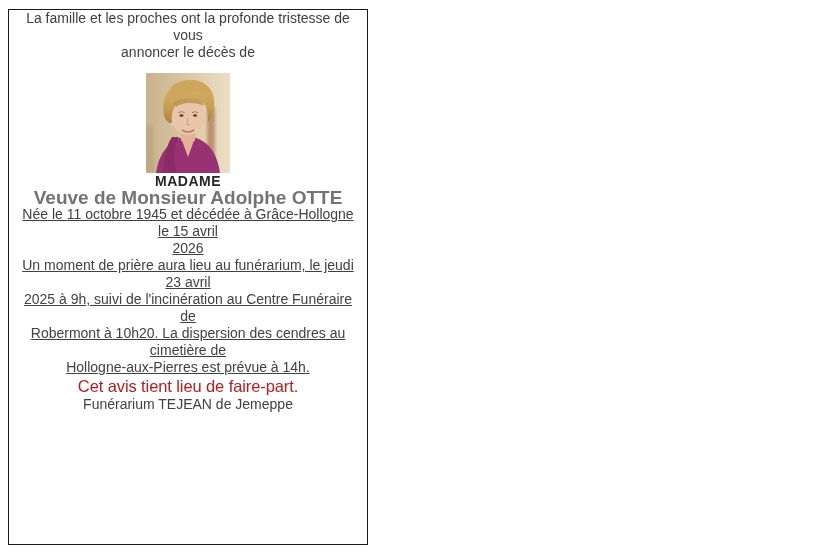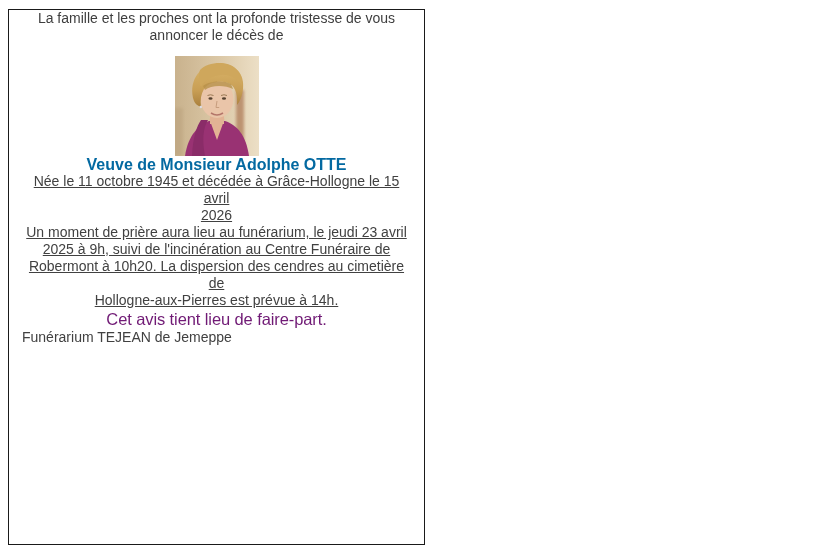--- a/index.html
+++ b/index.html
@@ -16,21 +16,21 @@
   }
   .page {
     position: absolute;
     inset: 0;
     background: #ffffff;
   }
   .card {
     position: absolute;
     left: 8px;
     top: 9px;
-    width: 417px;
+    width: 360px;
     height: 536px;
     box-sizing: border-box;
     border: 1.5px solid #1a1a1a;
     background: #ffffff;
     display: flex;
     flex-direction: column;
     align-items: center;
     text-align: center;
     color: #414141;
   }
@@ -64,48 +64,48 @@
   .name {
     margin-top: 1px;
     font-size: 31px;
     font-weight: bold;
     line-height: 38px;
     letter-spacing: 0.2px;
     color: #1c1c1c;
   }
   .subtitle {
     margin-top: 6px;
-    font-size: 16px;
+    font-size: 19px;
     font-weight: bold;
     line-height: 17px;
-    color: #0369a1;
+    color: #737373;
   }
   .body {
     font-size: 14px;
     line-height: 17px;
     color: #414141;
     text-decoration: underline;
   }
   .p1 { margin-top: 9px; }
   .p2 { margin-top: 6px; }
   .p3 { margin-top: 11px; }
   .p4 { margin-top: 8px; }
   .p5 { margin-top: 10px; }
   .closing {
     margin-top: 5px;
     font-size: 16.5px;
     line-height: 20px;
     letter-spacing: -0.1px;
-    color: #701a75;
+    color: #b91c1c;
   }
   .signature {
     margin-top: 1px;
     font-size: 14px;
     line-height: 17px;
-    text-align: left;
+    text-align: center;
     color: #414141;
   }
 </style>
 </head>
 <body>
 
 <div class="page">
   <div class="card">
 
     <p class="intro">La famille et les proches ont la profonde tristesse de vous
@@ -142,20 +142,21 @@
         <ellipse cx="35.5" cy="42.5" rx="2.1" ry="1.3" fill="#54402f"></ellipse>
         <ellipse cx="49" cy="42.5" rx="2.1" ry="1.3" fill="#54402f"></ellipse>
         <path d="M32.5,39.5 Q35.5,38 38.5,39.5" stroke="#9b7a55" stroke-width="1" fill="none"></path>
         <path d="M46,39.5 Q49,38 52,39.5" stroke="#9b7a55" stroke-width="1" fill="none"></path>
         <path d="M42,45 L41,51.5 L44.2,51.5" stroke="#c79d7e" stroke-width="1" fill="none"></path>
         <path d="M36,57 Q42,61 48,57" stroke="#b4766a" stroke-width="1.6" fill="none"></path>
         <circle cx="25.8" cy="51" r="1.2" fill="#dcdce6"></circle>
       </svg>
     </div>
 
+    <div class="textline madame">MADAME</div>
 
 
     <div class="textline subtitle">Veuve de Monsieur Adolphe OTTE</div>
 
     <p class="body p1">Née le 11 octobre 1945 et décédée à Grâce-Hollogne le 15 avril
 2026</p>
 
 
     <p class="body p3">Un moment de prière aura lieu au funérarium, le jeudi 23 avril
 2025 à 9h, suivi de l'incinération au Centre Funéraire de

